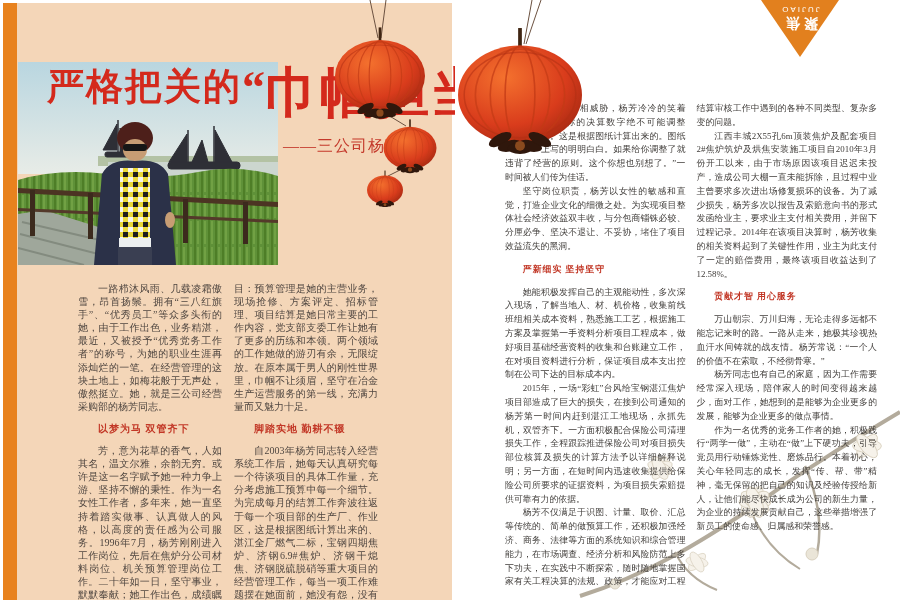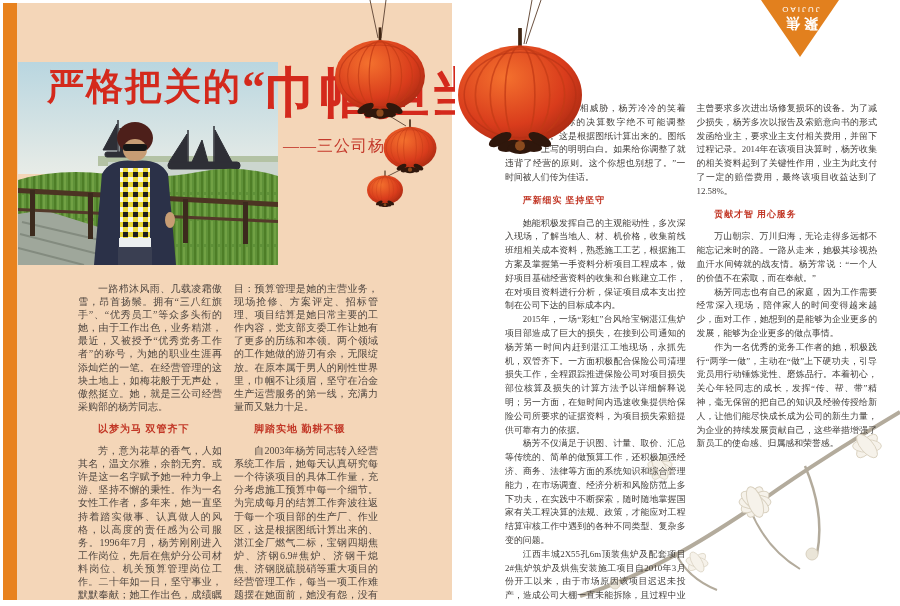--- a/index.html
+++ b/index.html
@@ -161,27 +161,28 @@
     <div class="tab">
       <div class="tab-inner">
         <div class="tab-zh">聚焦</div>
         <div class="tab-en">JUJIAO</div>
       </div>
     </div>
 
     <div class="text-right">
       <span class="lantern-spacer"></span>
       <p class="p cont">人身安全相威胁，杨芳冷冷的笑着说：“你的决算数字绝不可能调整的。这是根据图纸计算出来的。图纸上写的明明白白。如果给你调整了就违背了经营的原则。这个你想也别想了。”一时间被人们传为佳话。</p>
+      <p class="p">坚守岗位职责，杨芳以女性的敏感和直觉，打造企业文化的细微之处。为实现项目整体社会经济效益双丰收，与分包商锱铢必较、分厘必争、坚决不退让、不妥协，堵住了项目效益流失的黑洞。</p>
       <p class="h">严新细实 坚持坚守</p>
       <p class="p">她能积极发挥自己的主观能动性，多次深入现场，了解当地人、材、机价格，收集前线班组相关成本资料，熟悉施工工艺，根据施工方案及掌握第一手资料分析项目工程成本，做好项目基础经营资料的收集和台账建立工作，在对项目资料进行分析，保证项目成本支出控制在公司下达的目标成本内。</p>
       <p class="p">2015年，一场“彩虹”台风给宝钢湛江焦炉项目部造成了巨大的损失，在接到公司通知的杨芳第一时间内赶到湛江工地现场，永抓先机，双管齐下。一方面积极配合保险公司清理损失工作，全程跟踪推进保险公司对项目损失部位核算及损失的计算方法予以详细解释说明；另一方面，在短时间内迅速收集提供给保险公司所要求的证据资料，为项目损失索赔提供可靠有力的依据。</p>
       <p class="p">杨芳不仅满足于识图、计量、取价、汇总等传统的、简单的做预算工作，还积极加强经济、商务、法律等方面的系统知识和综合管理能力，在市场调查、经济分析和风险防范上多下功夫，在实践中不断探索，随时随地掌握国家有关工程决算的法规、政策，才能应对工程结算审核工作中遇到的各种不同类型、复杂多变的问题。</p>
       <p class="p">江西丰城2X55孔6m顶装焦炉及配套项目2#焦炉筑炉及烘焦安装施工项目自2010年3月份开工以来，由于市场原因该项目迟迟未投产，造成公司大棚一直未能拆除，且过程中业主曾要求多次进出场修复损坏的设备。为了减少损失，杨芳多次以报告及索赔意向书的形式发函给业主，要求业主支付相关费用，并留下过程记录。2014年在该项目决算时，杨芳收集的相关资料起到了关键性作用，业主为此支付了一定的赔偿费用，最终该项目收益达到了12.58%。</p>
       <p class="h">贡献才智 用心服务</p>
-      <p class="p">万山朝宗、万川归海，无论走得多远都不能忘记来时的路。一路从走来，她极其珍视热血汗水间铸就的战友情。杨芳常说：“一个人的价值不在索取，而在奉献。”</p>
+      <p class="p">万山朝宗、万川归海，无论走得多远都不能忘记来时的路。一路从走来，她极其珍视热血汗水间铸就的战友情。杨芳常说：“一个人的价值不在索取，不经彻骨寒。”</p>
       <p class="p">杨芳同志也有自己的家庭，因为工作需要经常深入现场，陪伴家人的时间变得越来越少，面对工作，她想到的是能够为企业更多的发展，能够为企业更多的做点事情。</p>
       <p class="p">作为一名优秀的党务工作者的她，积极践行“两学一做”，主动在“做”上下硬功夫，引导党员用行动锤炼党性、磨炼品行。本着初心，关心年轻同志的成长，发挥“传、帮、带”精神，毫无保留的把自己的知识及经验传授给新人，让他们能尽快成长成为公司的新生力量，为企业的持续发展贡献自己，这些举措增强了新员工的使命感、归属感和荣誉感。</p>
 
     </div>
   </div>
 
   <svg class="deco" width="900" height="606" viewBox="0 0 900 606">
     <defs>
       <radialGradient id="lg" cx="38%" cy="32%" r="75%">
         <stop offset="0" stop-color="#f4712e"></stop>

